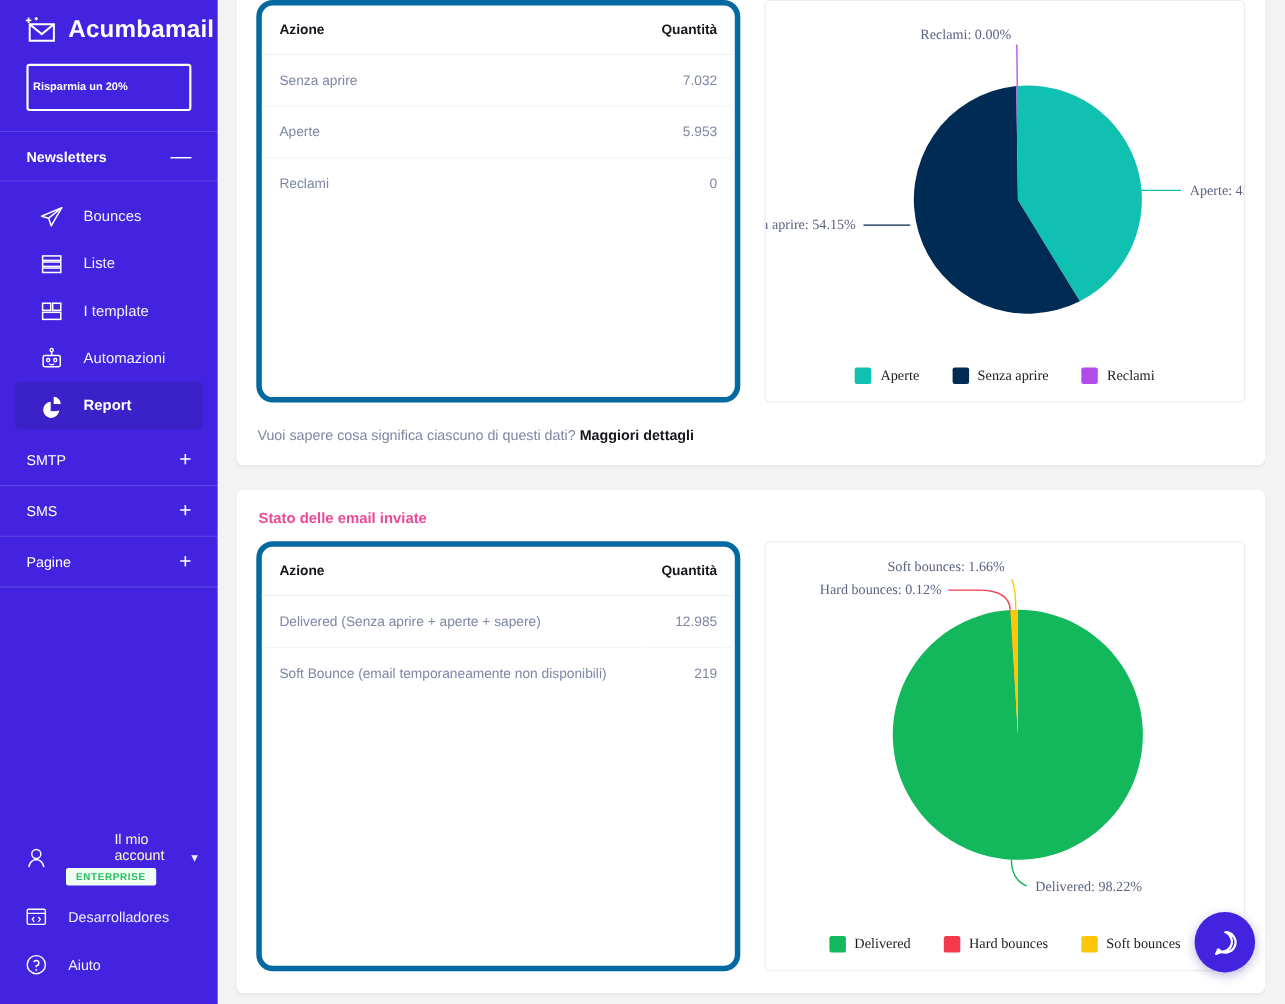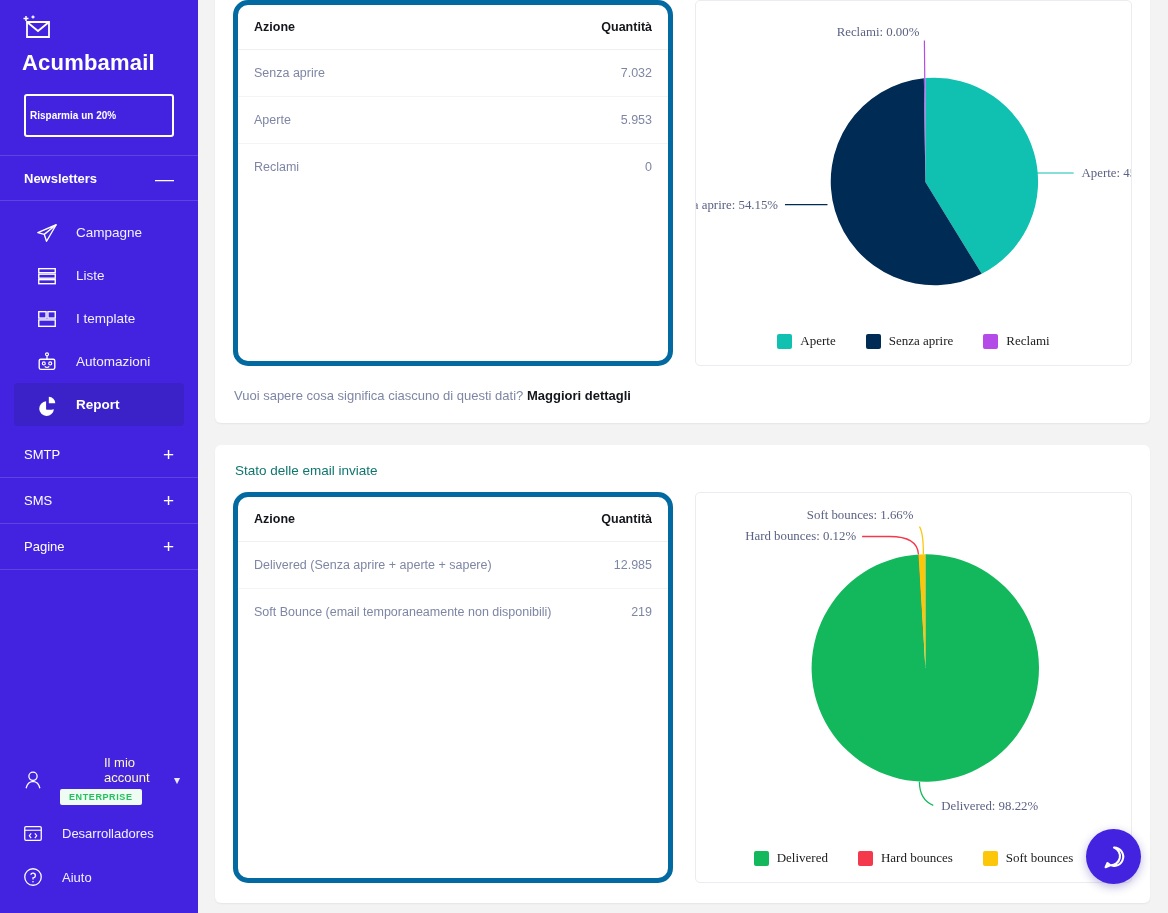--- a/index.html
+++ b/index.html
@@ -14,21 +14,20 @@
   
   .sidebar {
     width: 198px; min-width: 198px; height: 913px;
     background: #4323e0; color: #fff;
     display: flex; flex-direction: column;
     position: relative;
   }
   .brand {
     display: flex; align-items: flex-start; gap: 10px;
     padding: 14px 0 6px 22px;
-    flex-direction: column;
   }
   .brand-logo { width: 30px; height: 26px; flex: none; }
   .brand-name { font-size: 22px; font-weight: bold; letter-spacing: .2px; color:#fff; }
 
   .promo-wrap { padding: 12px 24px 18px 24px; }
   .promo-btn {
     display: block; width: 100%;
     border: 2px solid #ffffff; border-radius: 3px;
     background: transparent; color: #fff;
     font-family: "Liberation Sans", sans-serif;
@@ -87,21 +86,21 @@
   .main {
     flex: 1 1 auto; height: 913px; overflow: hidden;
     background: #f3f3f4; position: relative;
   }
   .card {
     background: #fff; border-radius: 6px;
     margin: 0 18px 22px 17px;
     box-shadow: 0 1px 2px rgba(20,20,40,.06);
   }
   .card-inner { display: flex; gap: 22px; padding: 0 18px 20px 18px; }
-  .card-title { font-size: 13.5px; font-weight: normal; color: #0f766e; padding: 18px 0 14px 2px; }
+  .card-title { font-size: 13.5px; font-weight: bold; color: #ec4899; padding: 18px 0 14px 2px; }
 
   .tbl-box {
     width: 440px; min-width: 440px;
     border: 5px solid #0369a1; border-radius: 15px; background: #fff;
   }
   table { width: 100%; border-collapse: collapse; }
   th {
     font-size: 12.5px; font-weight: bold; color: #14161c;
     padding: 15px 16px; text-align: left;
     border-bottom: 1px solid #f0f0f3;
@@ -162,21 +161,21 @@
       <span>Newsletters</span>
       <span class="sec-sign">—</span>
     </div>
 
     <nav class="nav">
       <div class="nav-item">
         <svg class="nav-ico" viewBox="0 0 24 24">
           <path d="M22 3 L2 11.5 L9 13.5 L22 3 Z" fill="none" stroke="#fff" stroke-width="1.5" stroke-linejoin="round"></path>
           <path d="M9 13.5 L11.5 21 L22 3" fill="none" stroke="#fff" stroke-width="1.5" stroke-linejoin="round"></path>
         </svg>
-        <span>Campagne</span>
+        <span>Bounces</span>
       </div>
       <div class="nav-item">
         <svg class="nav-ico" viewBox="0 0 24 24">
           <rect x="3" y="4" width="18" height="4.4" fill="none" stroke="#fff" stroke-width="1.5"></rect>
           <rect x="3" y="10" width="18" height="4.4" fill="none" stroke="#fff" stroke-width="1.5"></rect>
           <rect x="3" y="16" width="18" height="4.4" fill="none" stroke="#fff" stroke-width="1.5"></rect>
         </svg>
         <span>Liste</span>
       </div>
       <div class="nav-item">

